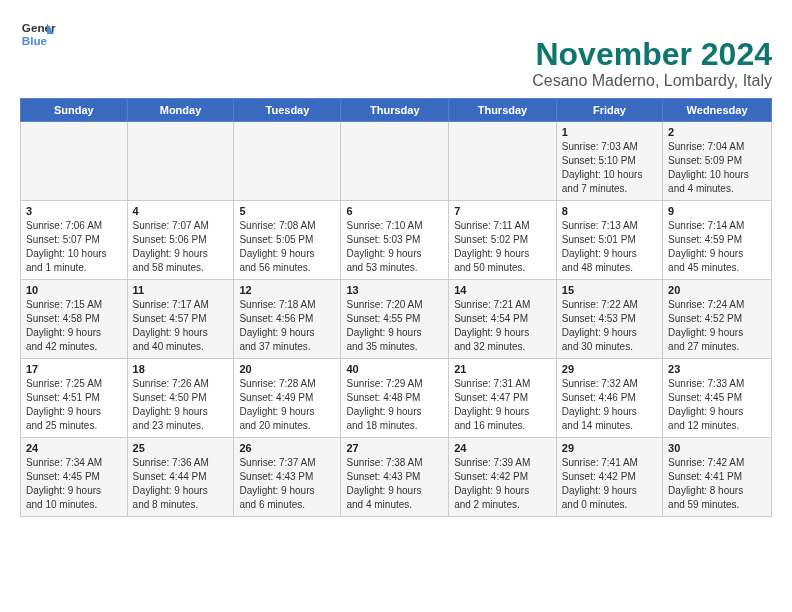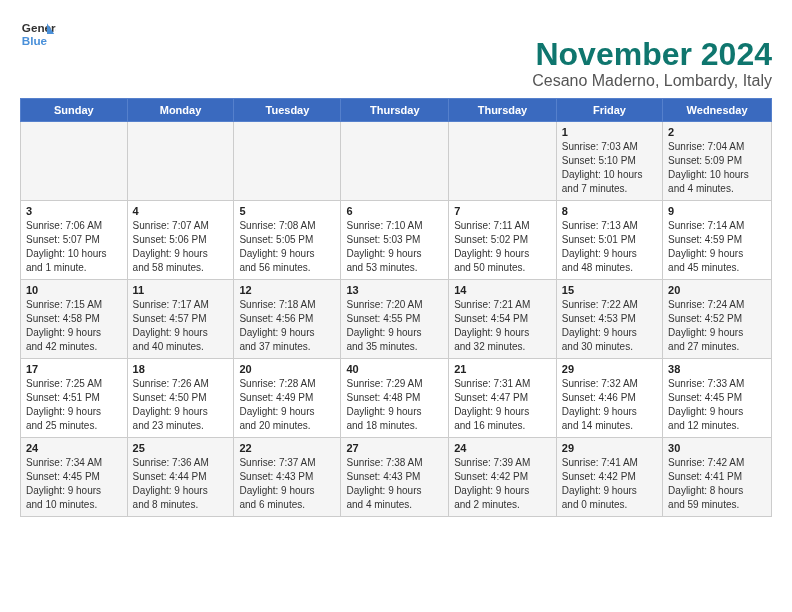--- a/index.html
+++ b/index.html
@@ -212,35 +212,35 @@
           </td>
           <td>
             <span class="day-num">21</span>
             <div class="day-detail">Sunrise: 7:31 AM<br>Sunset: 4:47 PM<br>Daylight: 9 hours<br>and 16 minutes.</div>
           </td>
           <td>
             <span class="day-num">29</span>
             <div class="day-detail">Sunrise: 7:32 AM<br>Sunset: 4:46 PM<br>Daylight: 9 hours<br>and 14 minutes.</div>
           </td>
           <td>
-            <span class="day-num">38</span>
+            <span class="day-num">23</span>
             <div class="day-detail">Sunrise: 7:33 AM<br>Sunset: 4:45 PM<br>Daylight: 9 hours<br>and 12 minutes.</div>
           </td>
         </tr>
         <tr>
           <td>
             <span class="day-num">24</span>
             <div class="day-detail">Sunrise: 7:34 AM<br>Sunset: 4:45 PM<br>Daylight: 9 hours<br>and 10 minutes.</div>
           </td>
           <td>
             <span class="day-num">25</span>
             <div class="day-detail">Sunrise: 7:36 AM<br>Sunset: 4:44 PM<br>Daylight: 9 hours<br>and 8 minutes.</div>
           </td>
           <td>
-            <span class="day-num">22</span>
+            <span class="day-num">26</span>
             <div class="day-detail">Sunrise: 7:37 AM<br>Sunset: 4:43 PM<br>Daylight: 9 hours<br>and 6 minutes.</div>
           </td>
           <td>
             <span class="day-num">27</span>
             <div class="day-detail">Sunrise: 7:38 AM<br>Sunset: 4:43 PM<br>Daylight: 9 hours<br>and 4 minutes.</div>
           </td>
           <td>
             <span class="day-num">24</span>
             <div class="day-detail">Sunrise: 7:39 AM<br>Sunset: 4:42 PM<br>Daylight: 9 hours<br>and 2 minutes.</div>
           </td>

